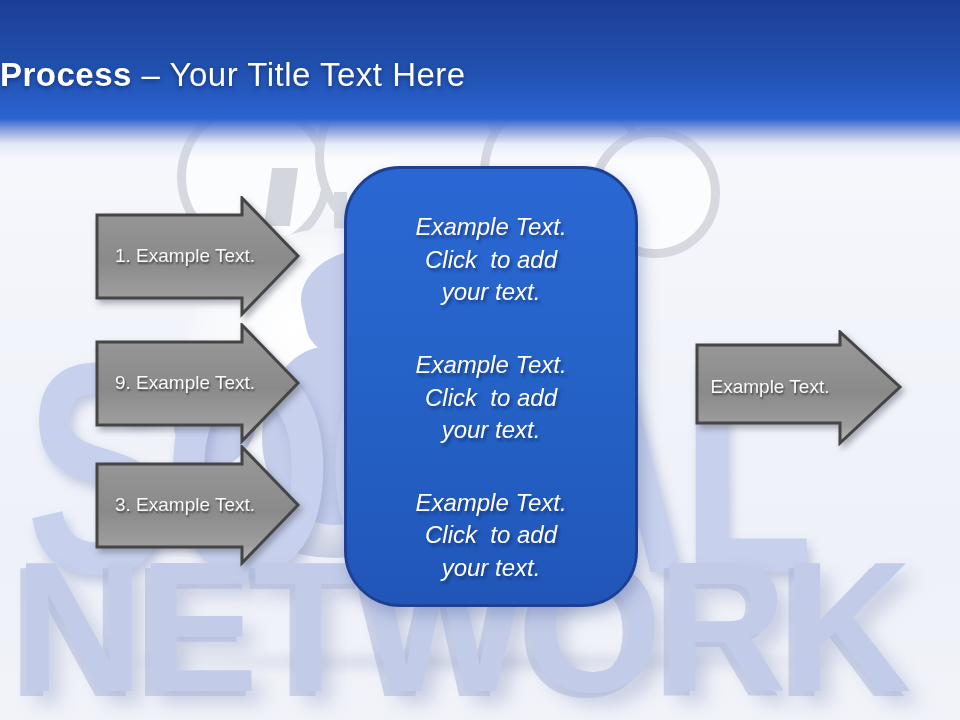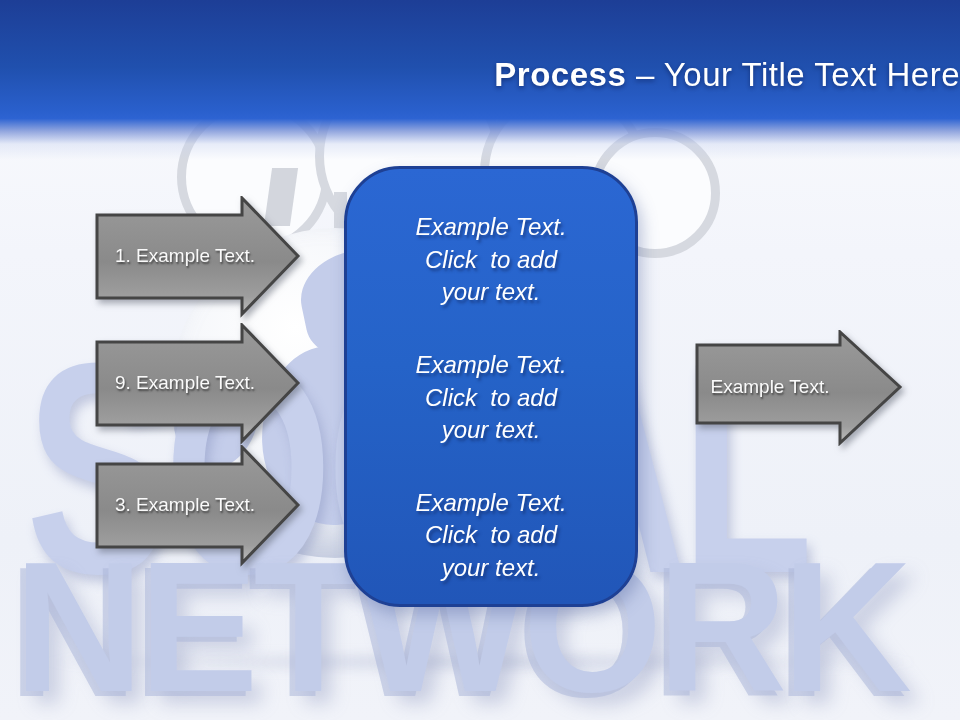--- a/index.html
+++ b/index.html
@@ -34,21 +34,21 @@
     filter:blur(5px);
   }
   
   .header{
     position:absolute;left:0;top:0;width:960px;height:160px;z-index:3;
     background:linear-gradient(180deg,
       #1d3e96 0%,#2050ae 42%,#2a60cd 70%,#2d63d2 74%,
       rgba(118,143,214,.78) 82%,rgba(198,209,239,.38) 90%,rgba(240,243,250,0) 100%);
   }
   .title{
-    position:absolute;left:0;top:56px;width:960px;text-align:right;z-index:4;
+    position:absolute;left:0;top:56px;width:960px;text-align:left;z-index:4;
     color:#ffffff;font-size:33px;letter-spacing:.5px;
     text-shadow:0 2px 4px rgba(0,10,50,.45);
   }
   .title .bold{font-weight:bold;}
   
   .center-box{
     position:absolute;left:344px;top:166px;width:294px;height:441px;z-index:5;
     box-sizing:border-box;border-radius:56px;border:3px solid #1e4094;
     background:linear-gradient(180deg,#2b67d3 0%,#2563c8 45%,#2156b8 100%);
     box-shadow:4px 8px 16px rgba(70,90,150,.35);

